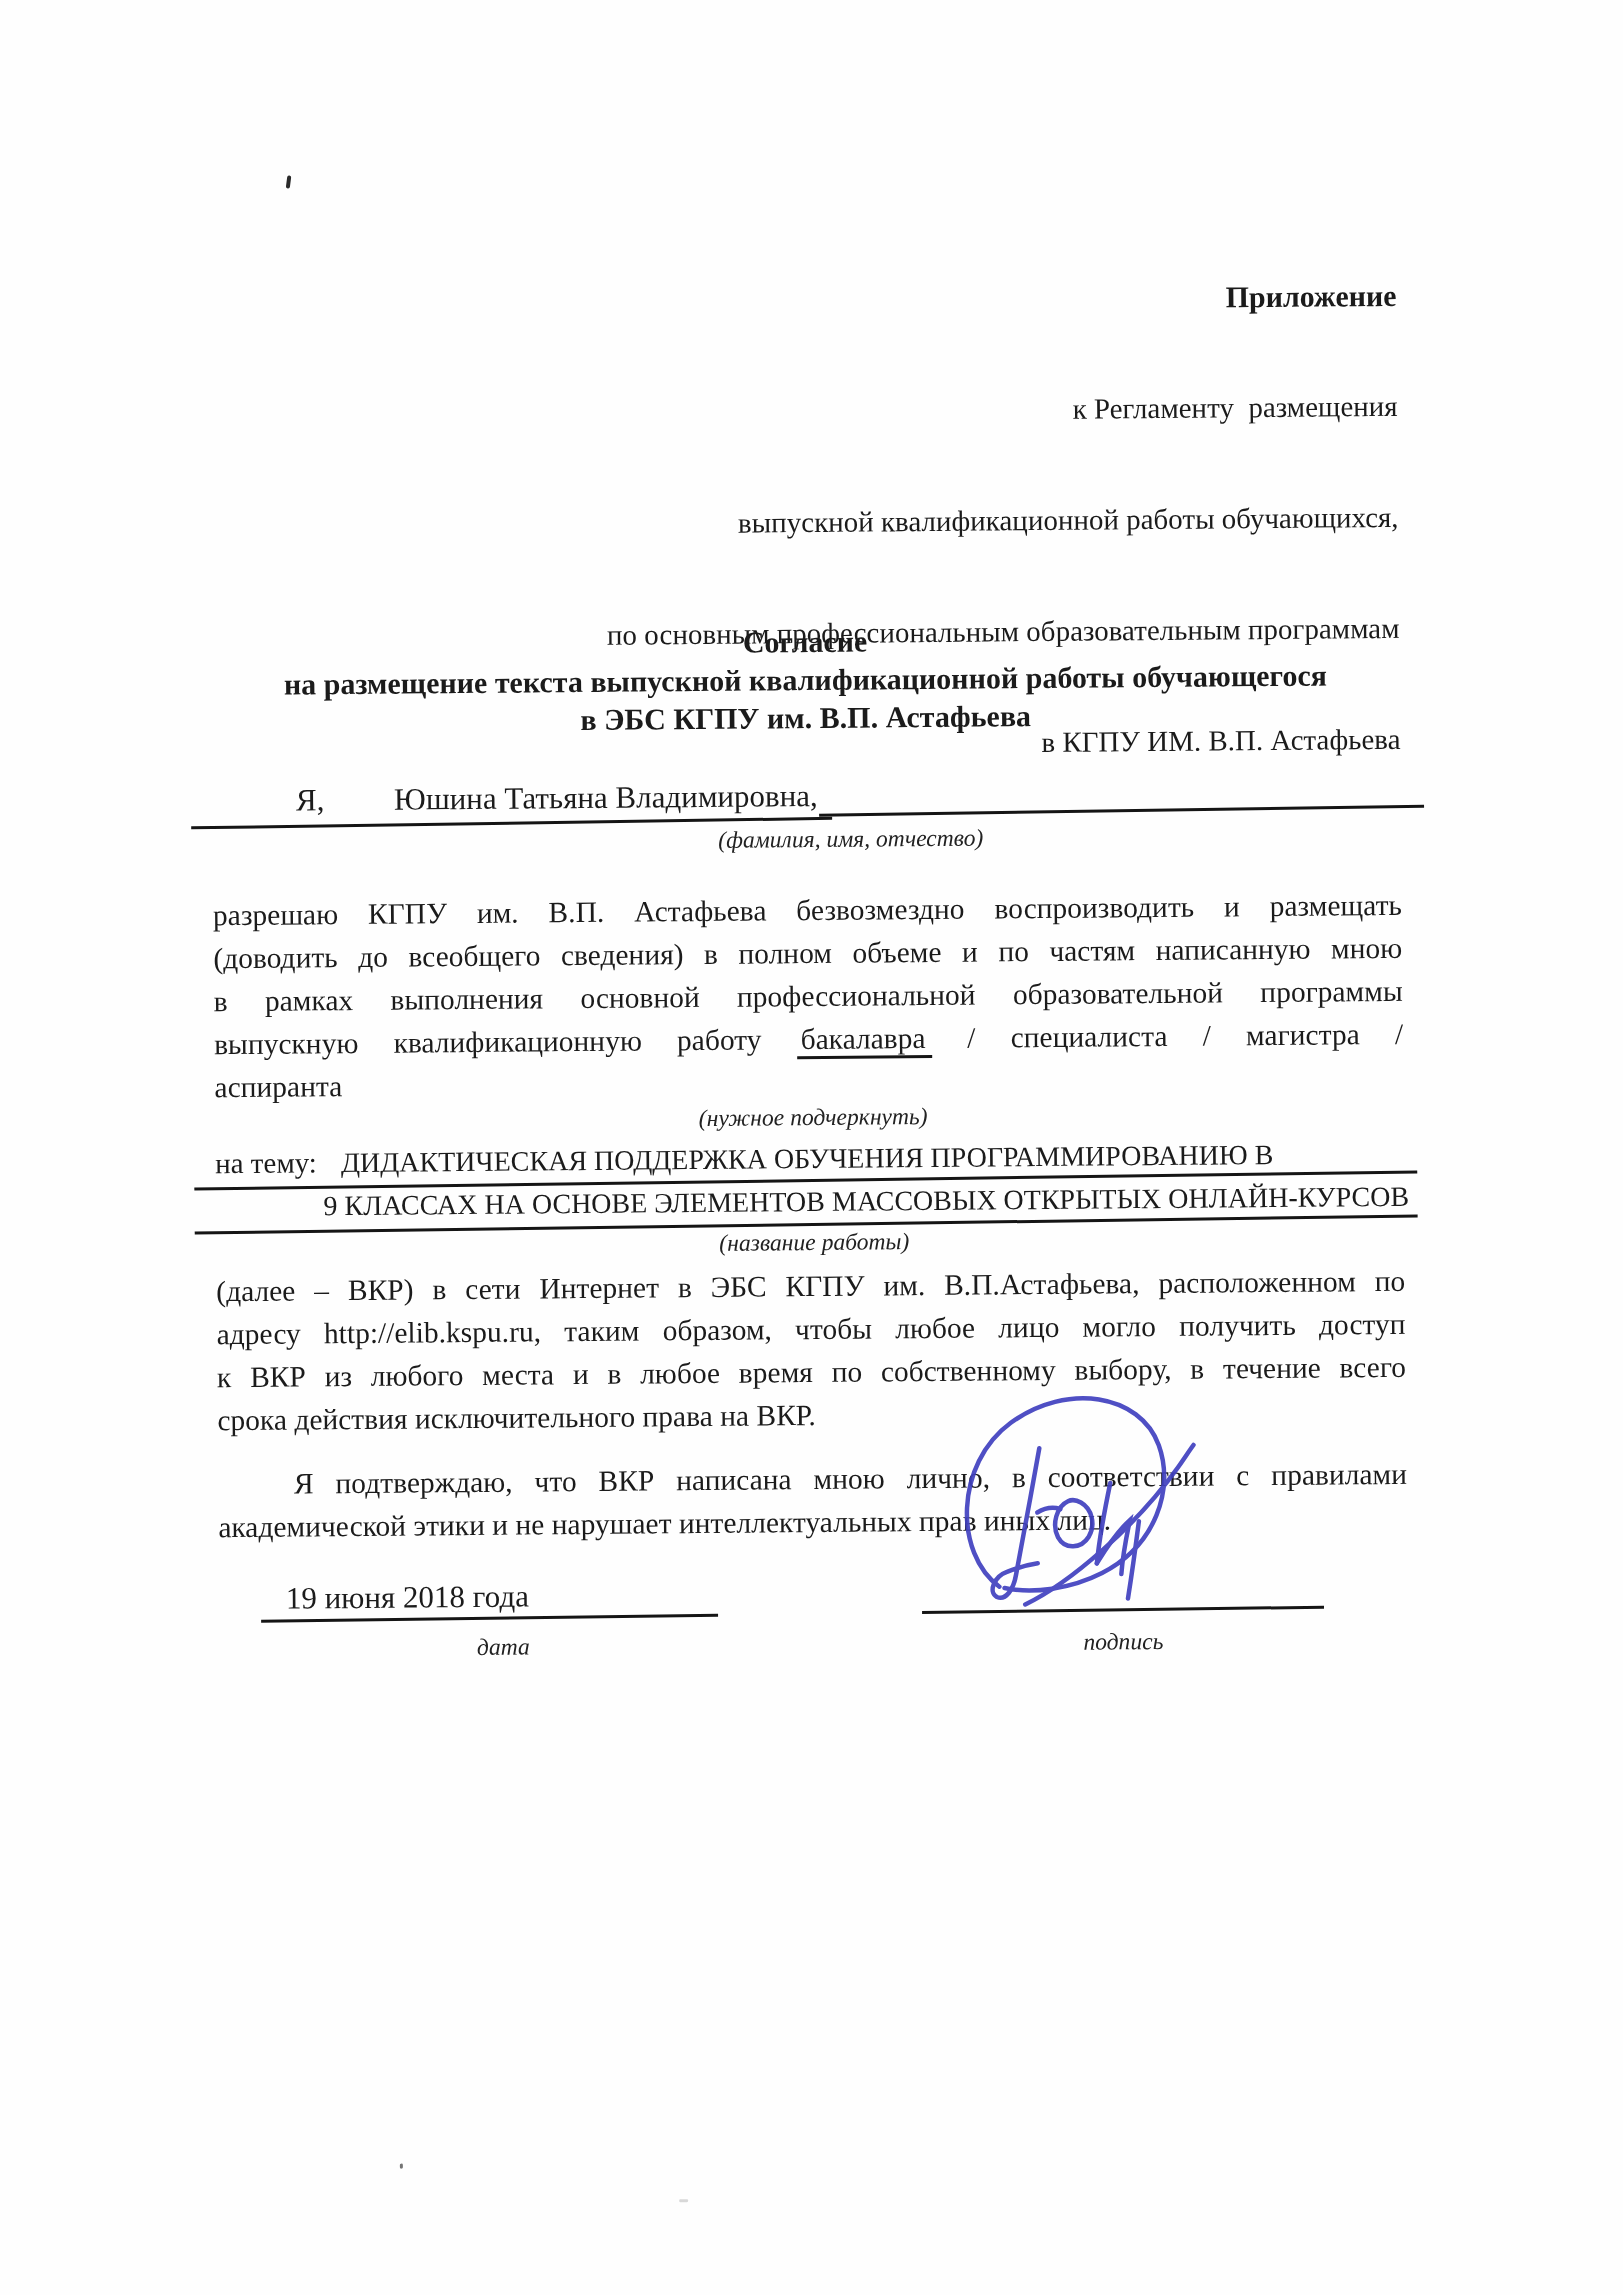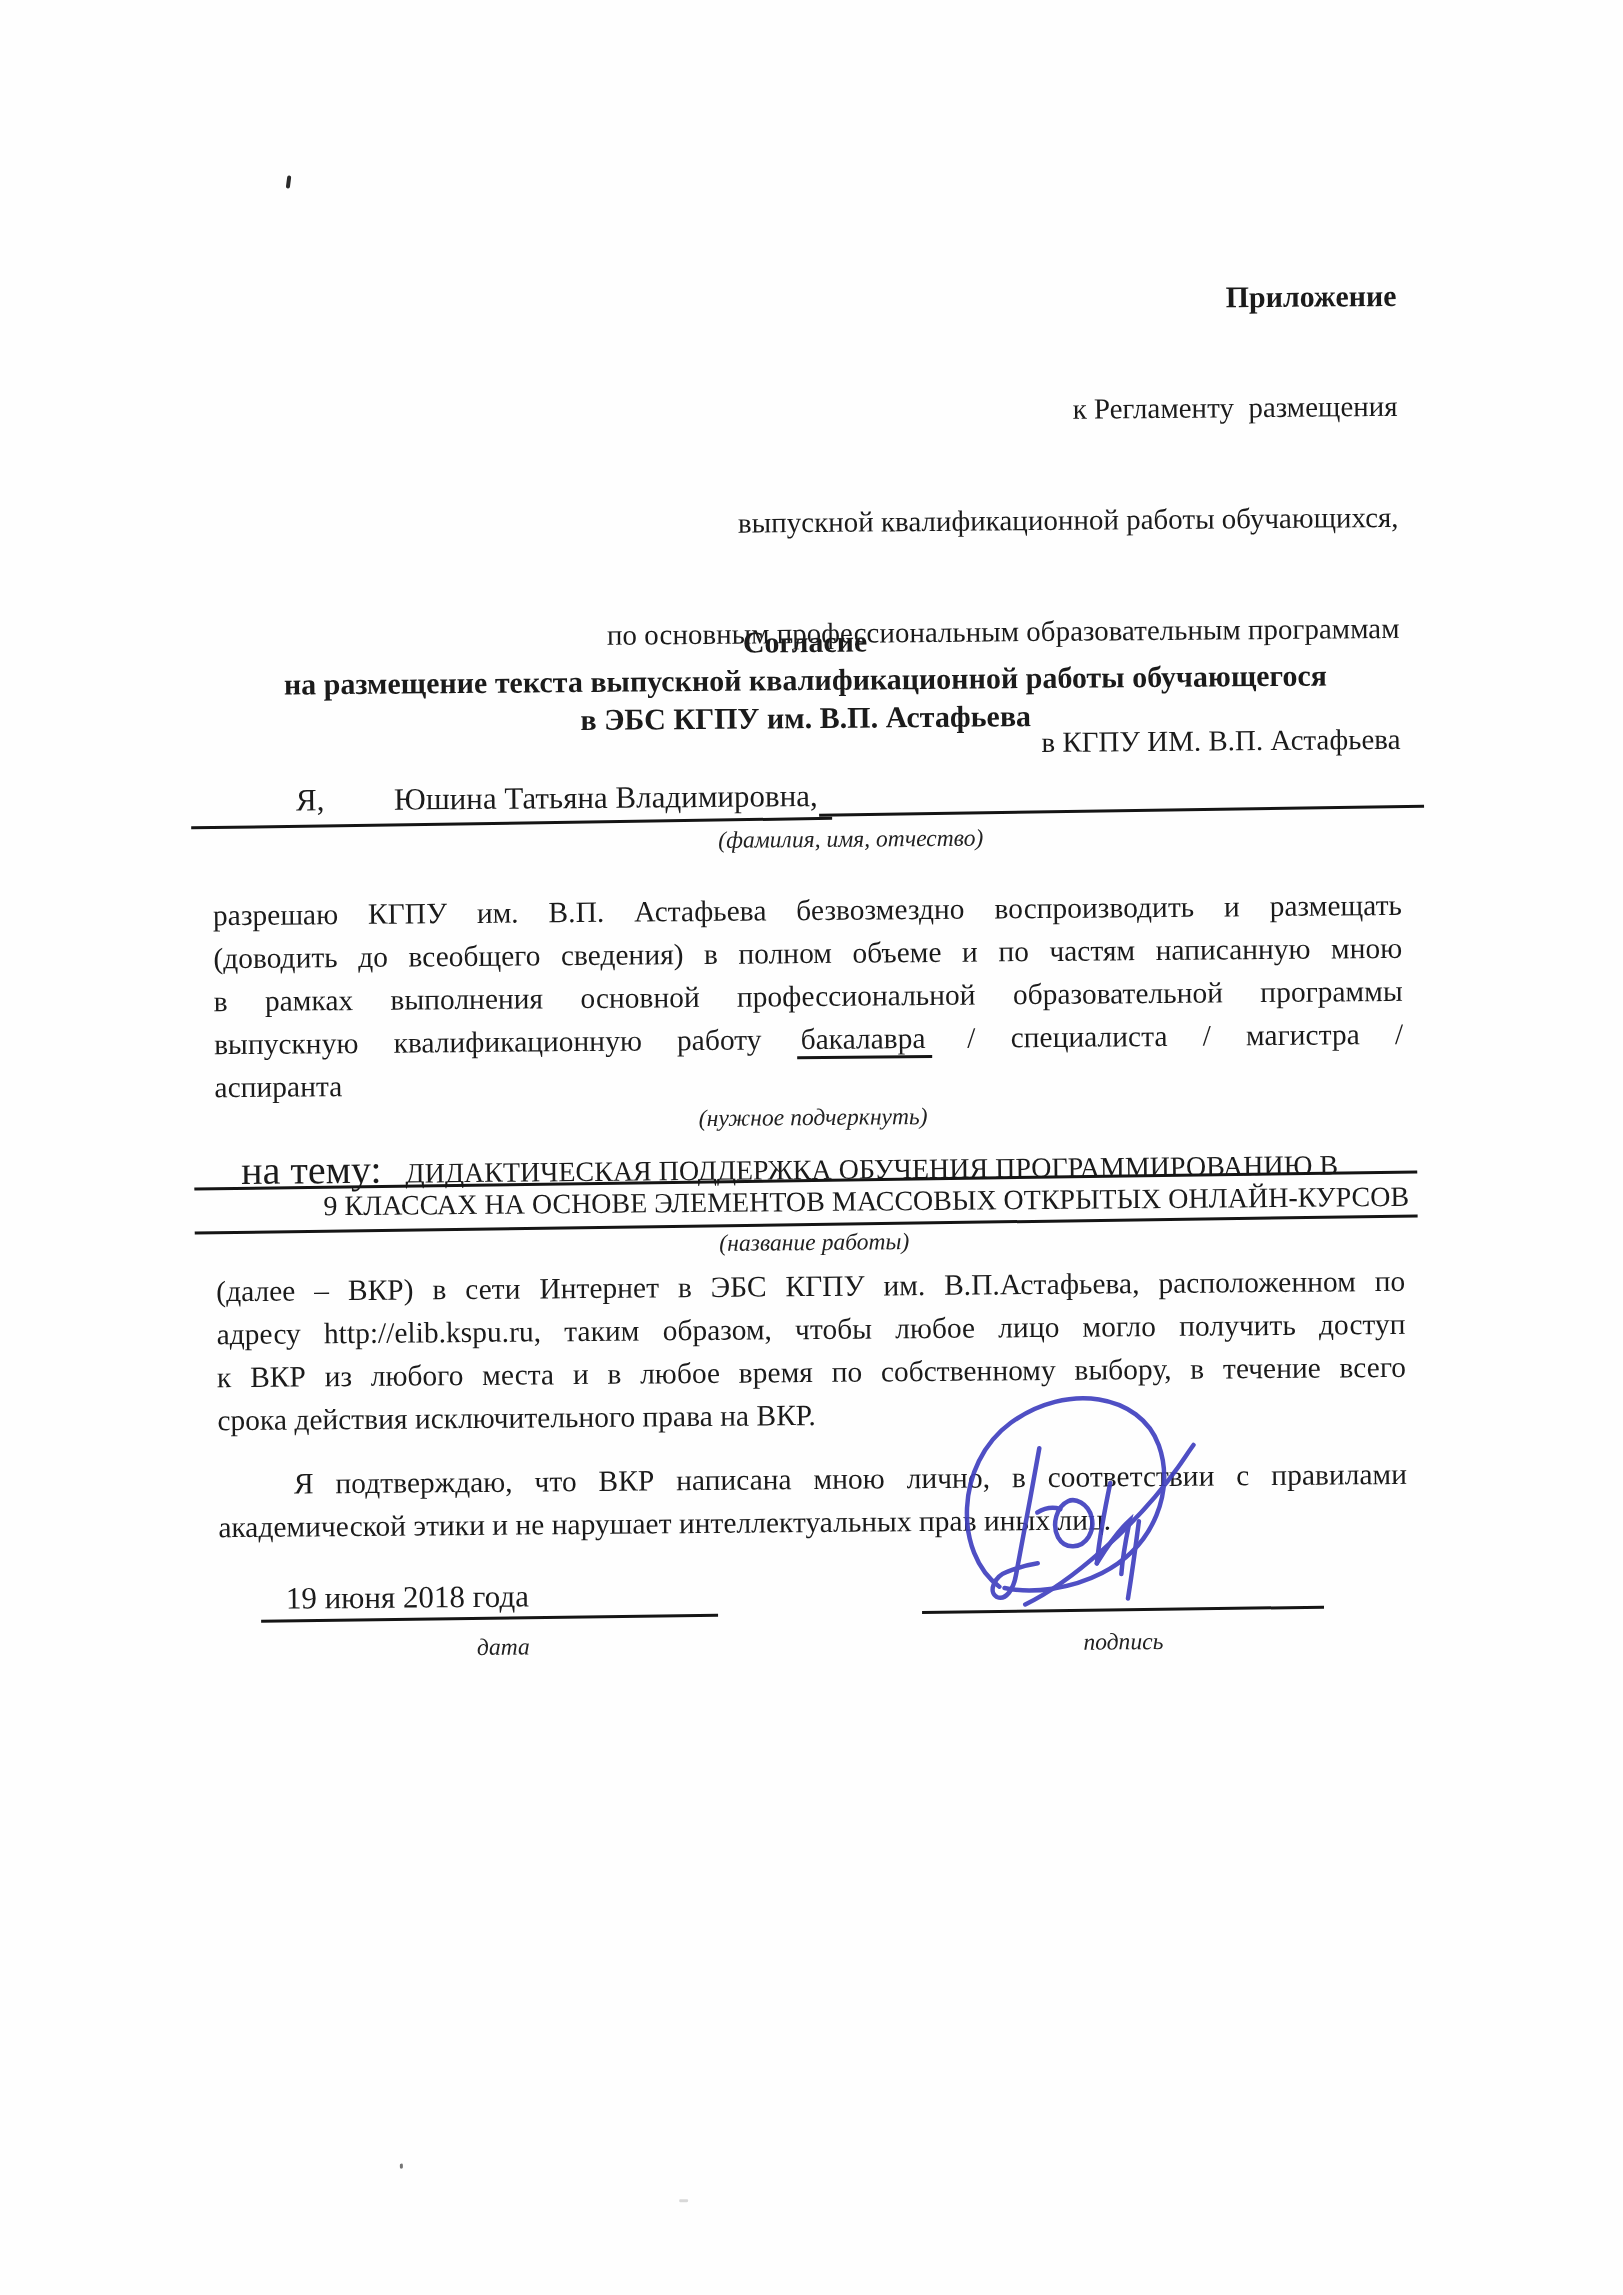--- a/index.html
+++ b/index.html
@@ -53,21 +53,21 @@
   .deg-u{
     border-bottom:3.3px solid #151515;
     padding:0 6.5px 1.3px 3.9px;
   }
   .cap-note{left:484px;top:1104px;width:655px;}
   
   .topic1,.topic2{
     position:absolute;font-size:28px;letter-spacing:0px;
   }
   .topic1{left:213px;top:1142px;width:1198px;}
-  .topic1 .tlabel{font-size:40px;letter-spacing:0;margin-left:26px;}
+  .topic1 .tlabel{font-size:29px;letter-spacing:0;}
   .topic1 .tupper{margin-left:17px;}
   .topic2{left:321px;top:1186px;width:1113px;}
   .t-uline1{left:192px;top:1179px;width:1223px;transform:rotate(-0.3deg);}
   .t-uline2{left:192px;top:1223px;width:1223px;transform:rotate(-0.3deg);}
   .cap-work{left:484px;top:1229px;width:655px;}
   
   .date-text{position:absolute;left:280px;top:1576px;font-size:31px;}
   .date-line{left:255px;top:1614px;width:457px;transform:rotate(-0.25deg);}
   .cap-date{left:281px;top:1631px;width:432px;}
   .sig-line{left:916px;top:1611px;width:402px;transform:rotate(-0.25deg);}

